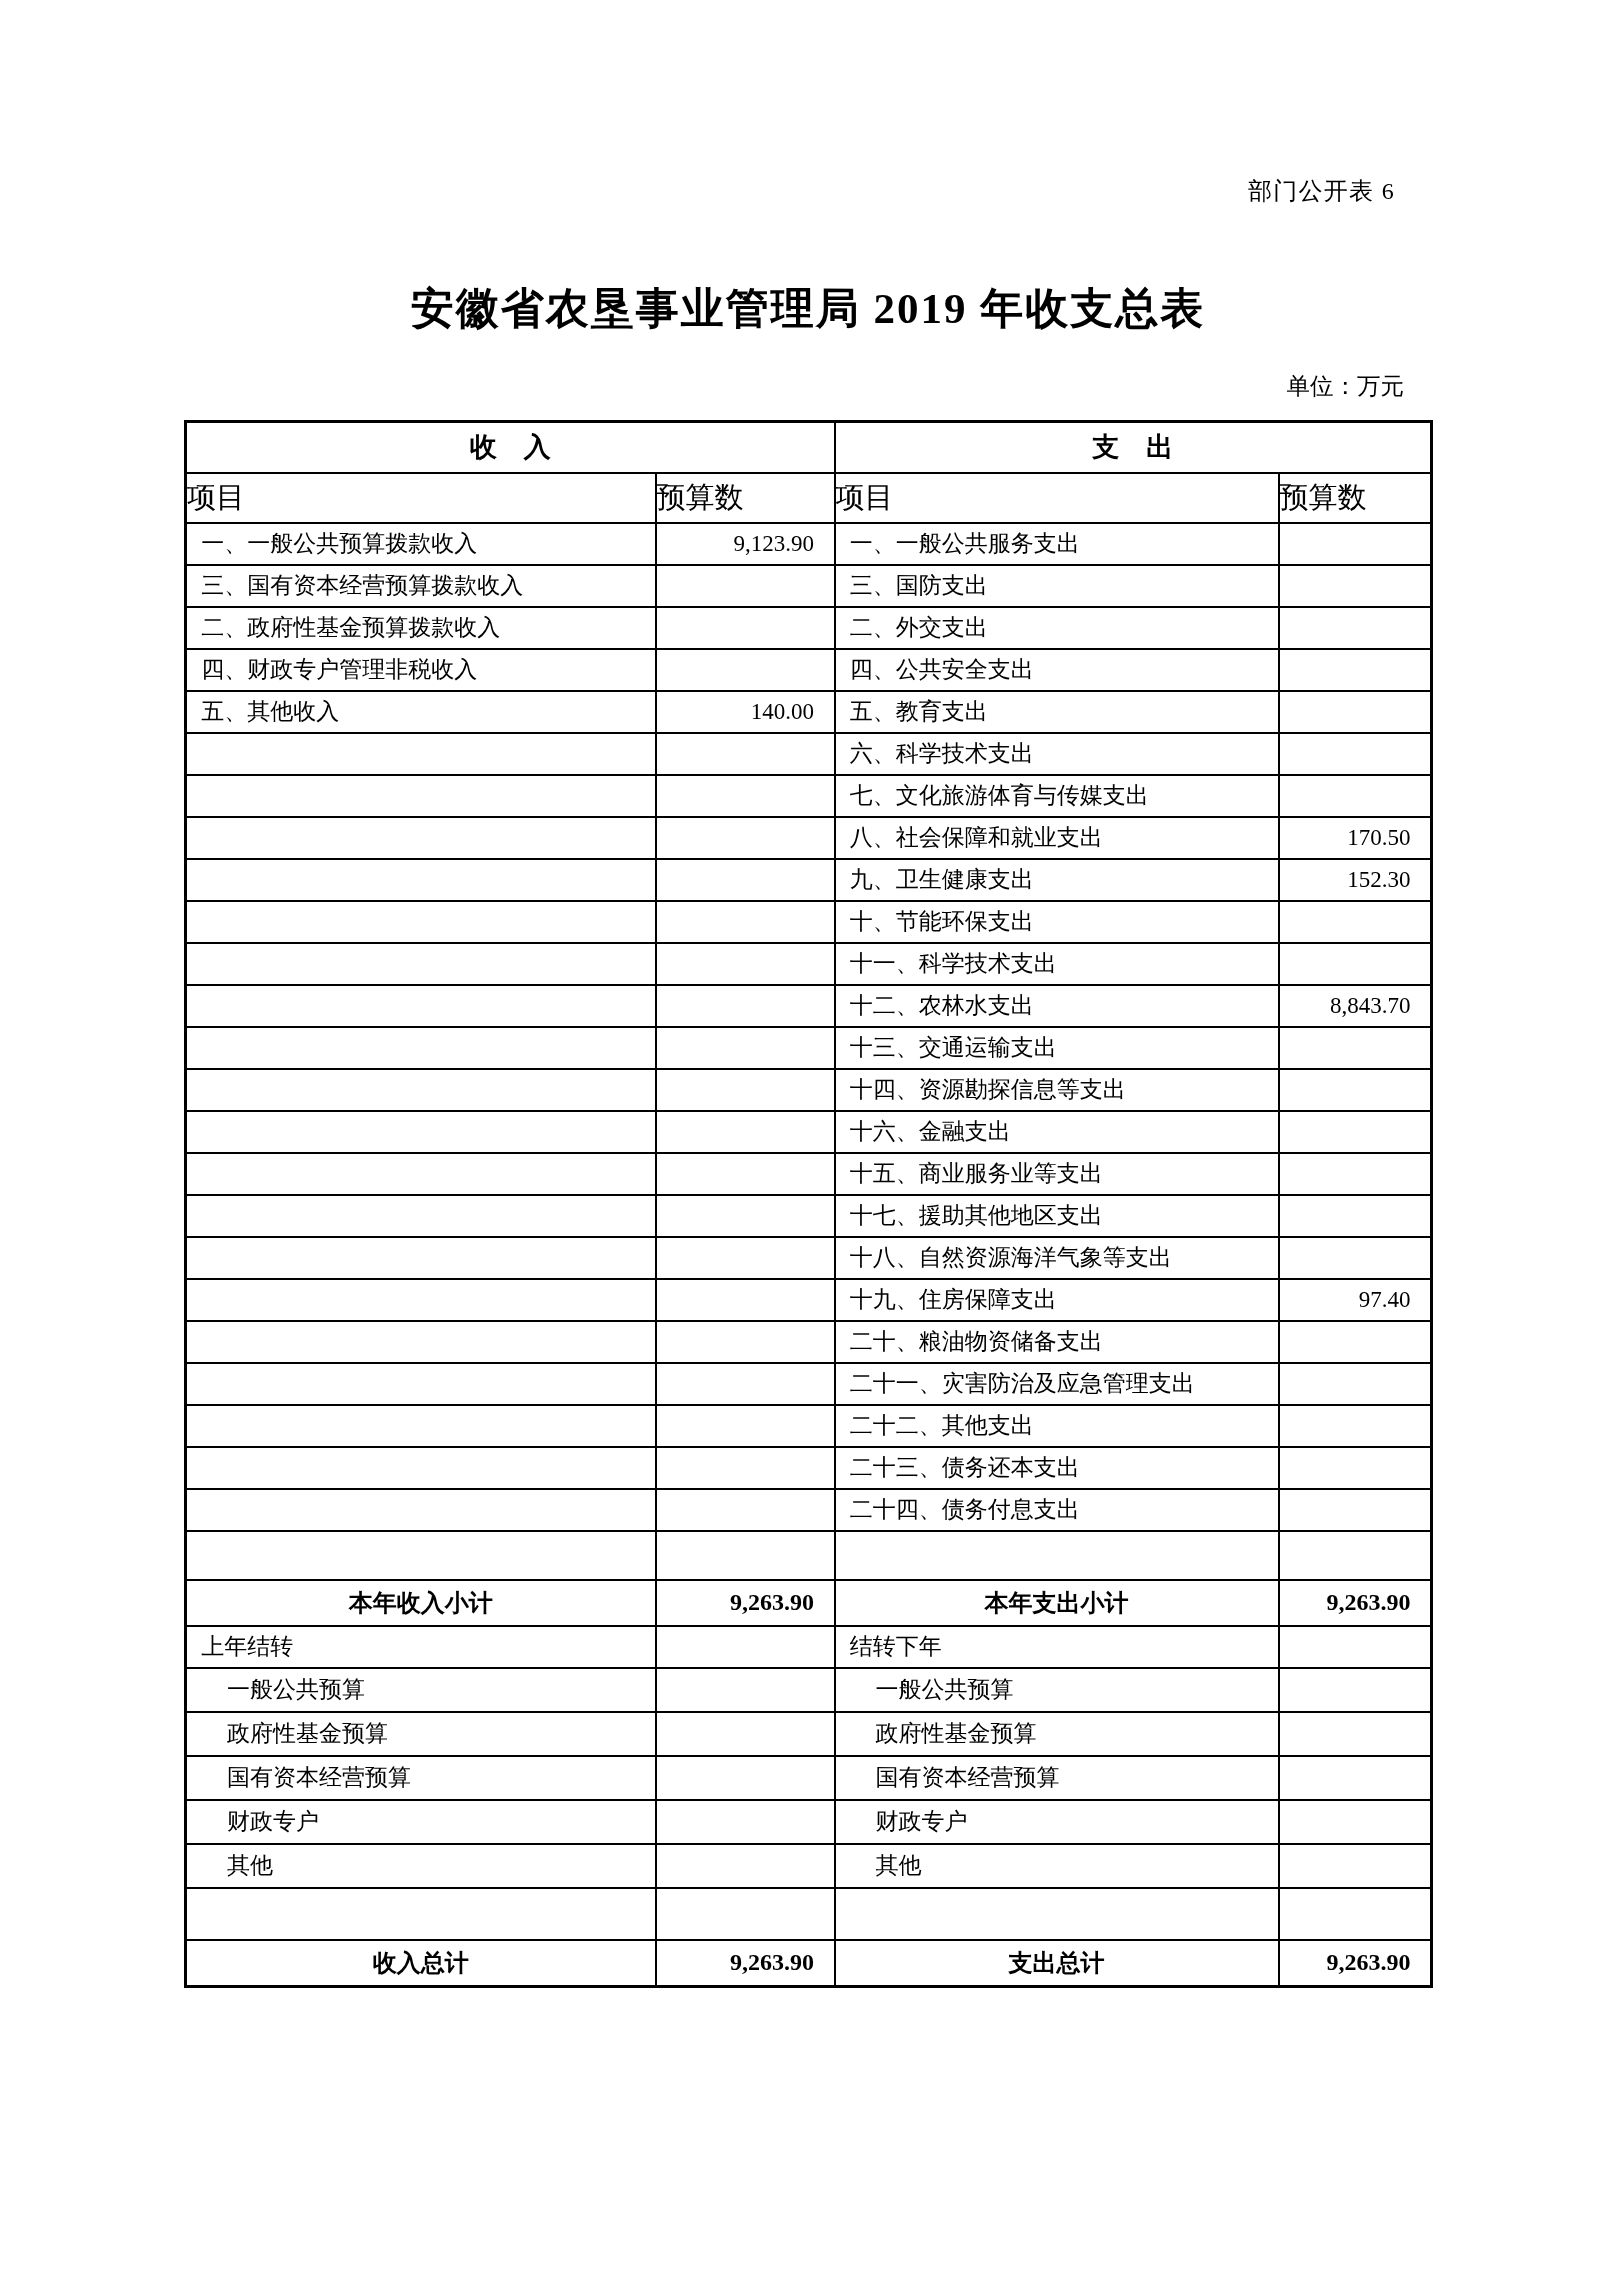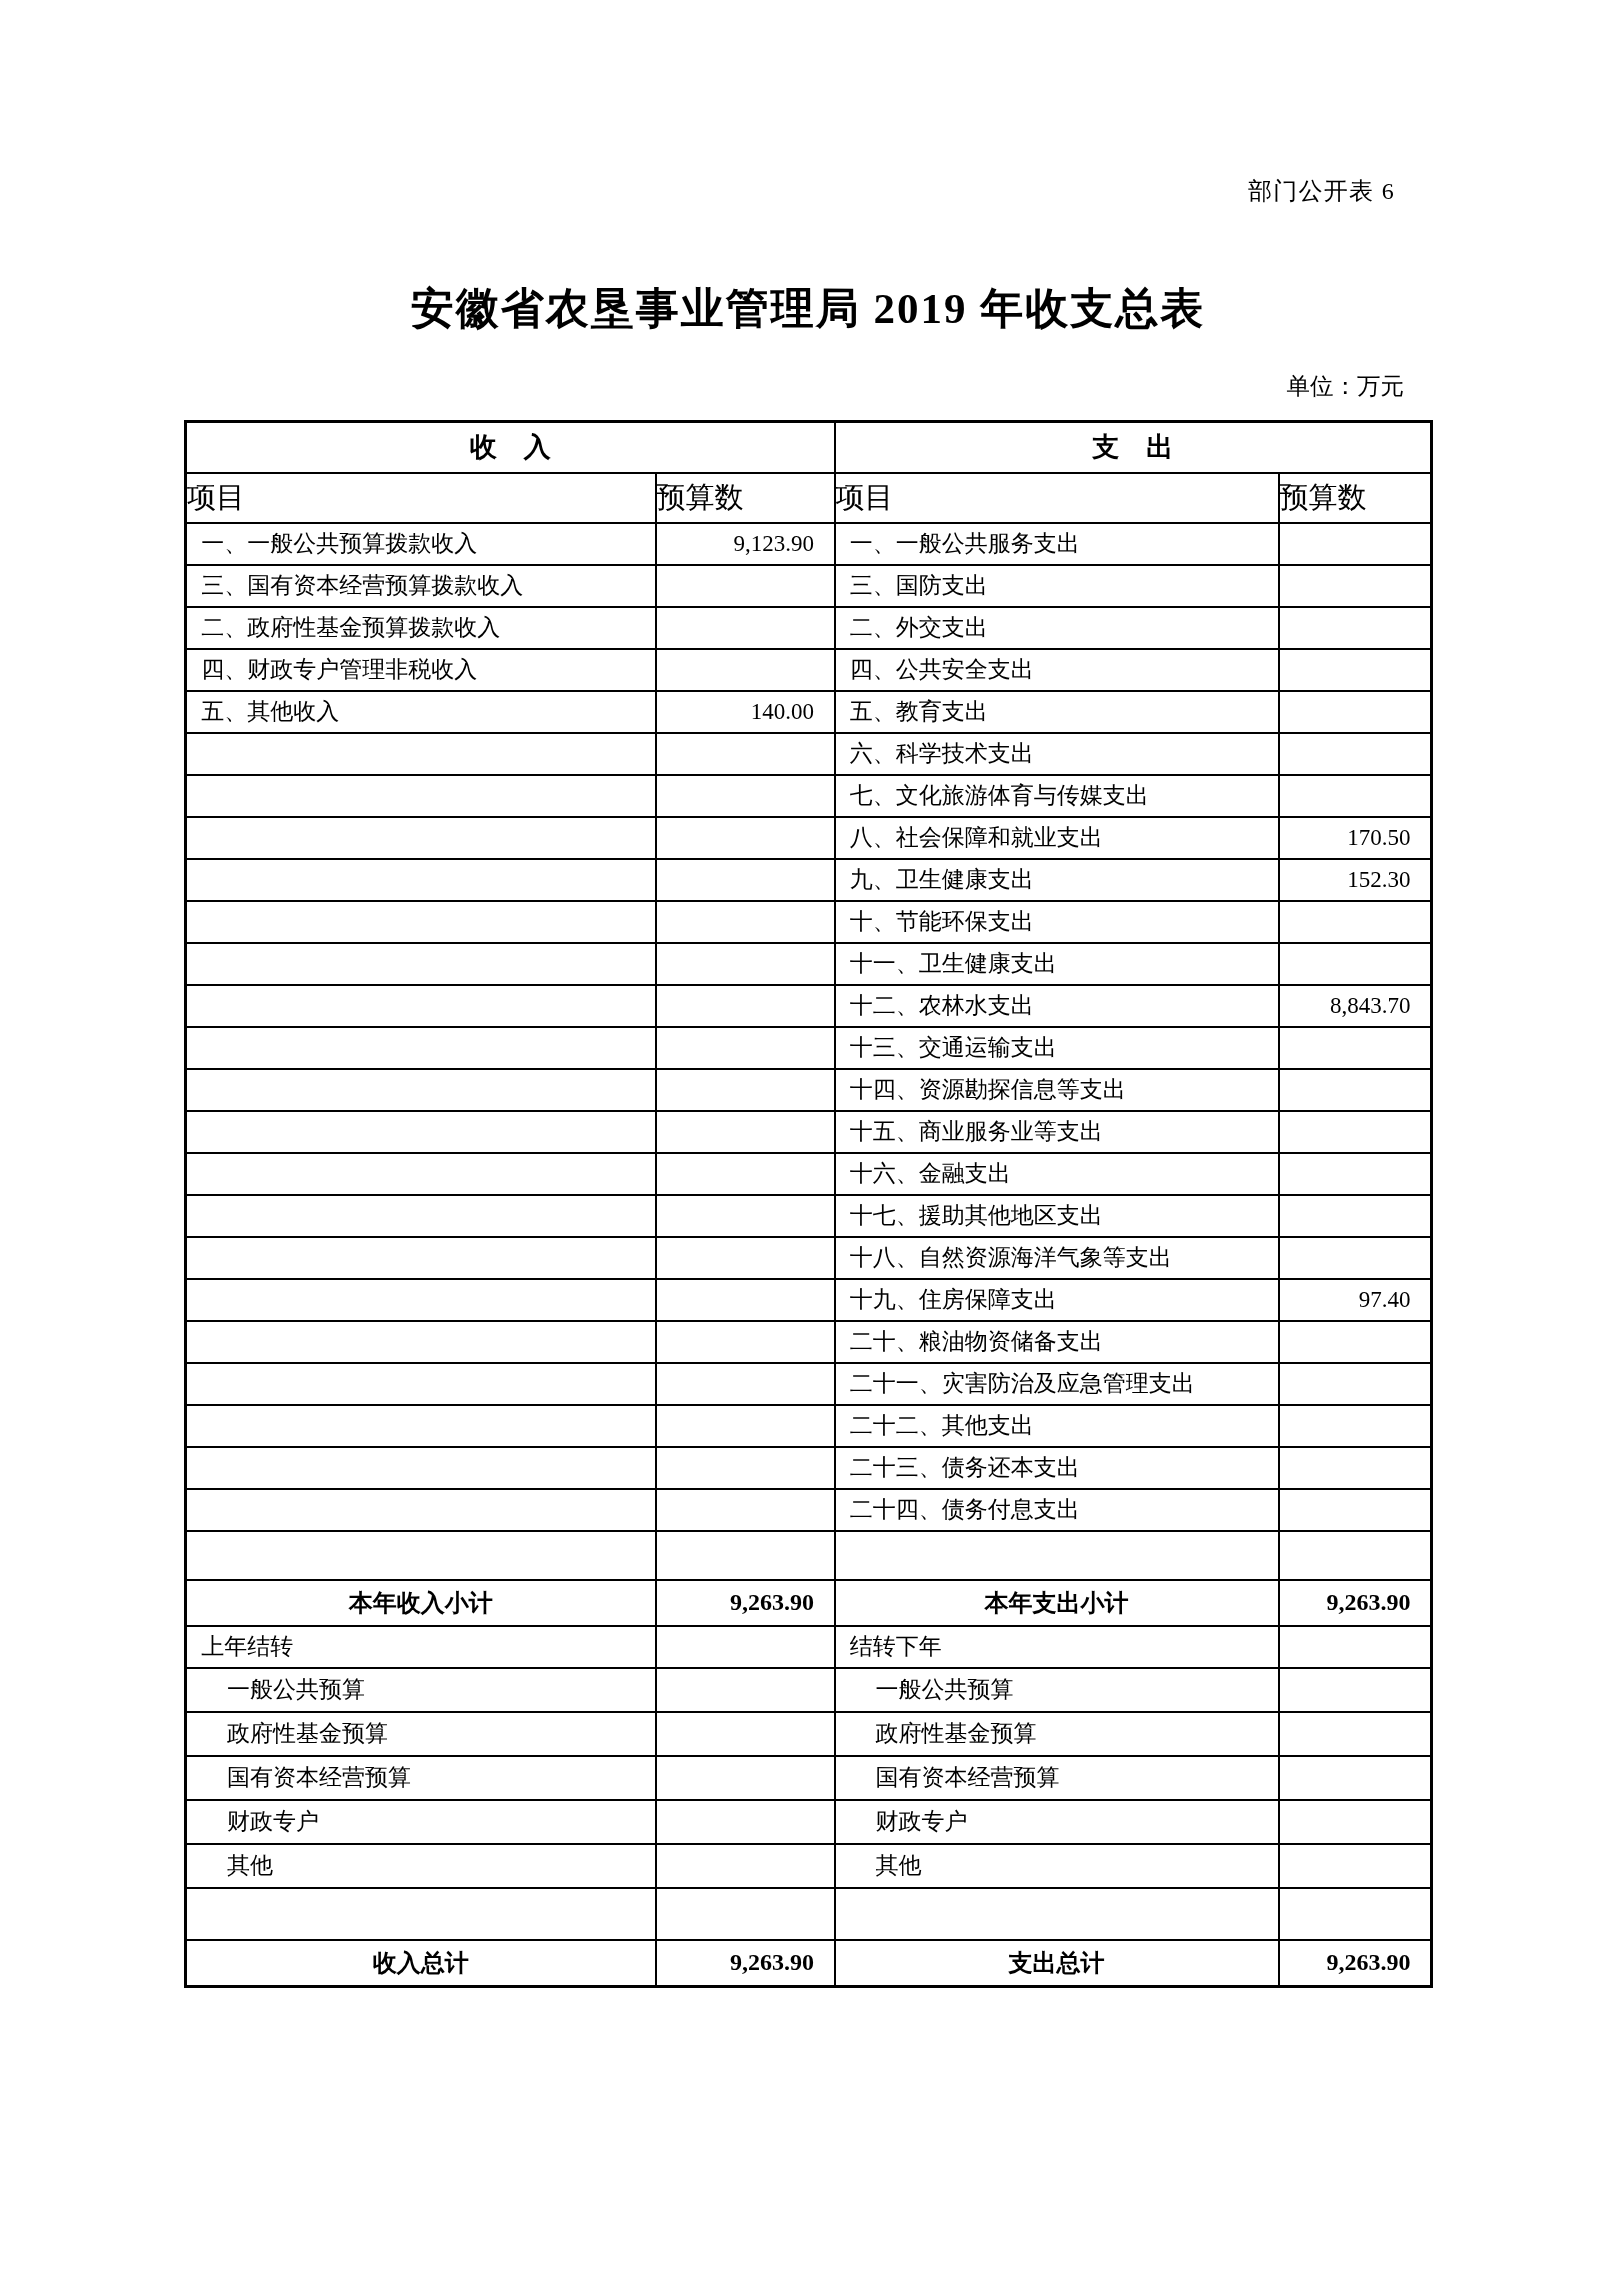--- a/index.html
+++ b/index.html
@@ -172,21 +172,21 @@
         </tr>
         <tr class="r-item">
           <td class="item">&nbsp;</td>
           <td class="value">&nbsp;</td>
           <td class="item">十、节能环保支出</td>
           <td class="value">&nbsp;</td>
         </tr>
         <tr class="r-item">
           <td class="item">&nbsp;</td>
           <td class="value">&nbsp;</td>
-          <td class="item">十一、卫生健康支出</td>
+          <td class="item">十一、科学技术支出</td>
           <td class="value">&nbsp;</td>
         </tr>
         <tr class="r-item">
           <td class="item">&nbsp;</td>
           <td class="value">&nbsp;</td>
           <td class="item">十二、农林水支出</td>
           <td class="value">8,843.70</td>
         </tr>
         <tr class="r-item">
           <td class="item">&nbsp;</td>
@@ -196,27 +196,27 @@
         </tr>
         <tr class="r-item">
           <td class="item">&nbsp;</td>
           <td class="value">&nbsp;</td>
           <td class="item">十四、资源勘探信息等支出</td>
           <td class="value">&nbsp;</td>
         </tr>
         <tr class="r-item">
           <td class="item">&nbsp;</td>
           <td class="value">&nbsp;</td>
+          <td class="item">十六、金融支出</td>
+          <td class="value">&nbsp;</td>
+        </tr>
+        <tr class="r-item">
+          <td class="item">&nbsp;</td>
+          <td class="value">&nbsp;</td>
           <td class="item">十五、商业服务业等支出</td>
-          <td class="value">&nbsp;</td>
-        </tr>
-        <tr class="r-item">
-          <td class="item">&nbsp;</td>
-          <td class="value">&nbsp;</td>
-          <td class="item">十六、金融支出</td>
           <td class="value">&nbsp;</td>
         </tr>
         <tr class="r-item">
           <td class="item">&nbsp;</td>
           <td class="value">&nbsp;</td>
           <td class="item">十七、援助其他地区支出</td>
           <td class="value">&nbsp;</td>
         </tr>
         <tr class="r-item">
           <td class="item">&nbsp;</td>

